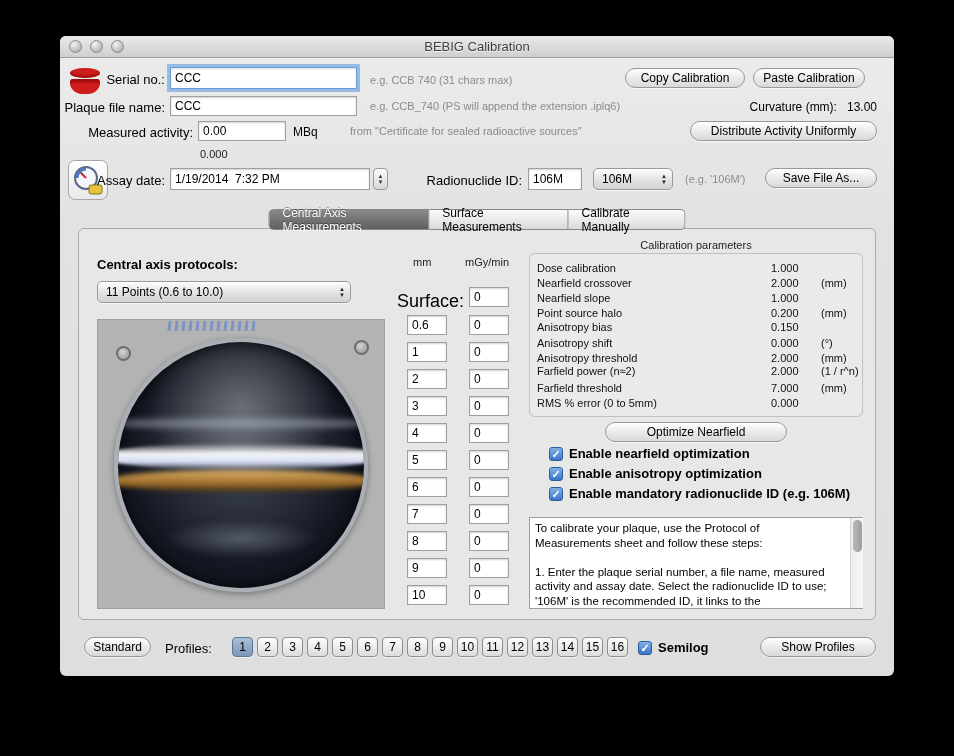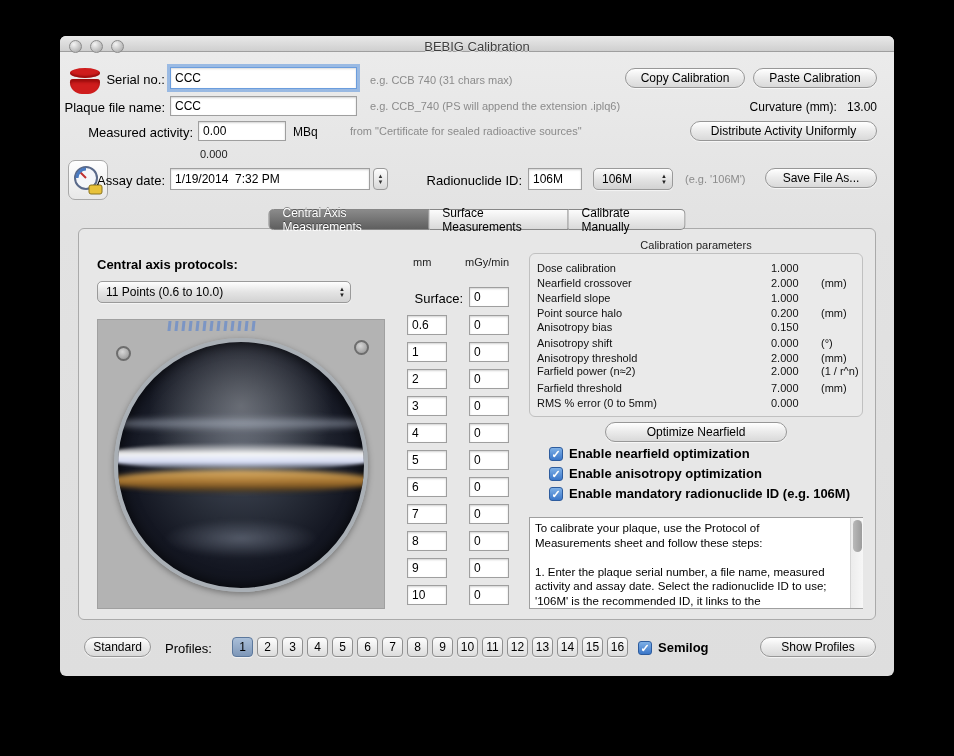--- a/index.html
+++ b/index.html
@@ -5,21 +5,21 @@
   * { margin:0; padding:0; box-sizing:border-box; }
   html,body { width:954px; height:756px; background:#000; font-family:"Liberation Sans", sans-serif; }
   .page { position:relative; width:954px; height:756px; background:#000; overflow:hidden; }
   .window {
     position:absolute; left:60px; top:36px; width:834px; height:640px;
     background:linear-gradient(#ececec,#e2e2e2 30%,#dedede);
     border-radius:6px; box-shadow:0 14px 40px rgba(0,0,0,.85), 0 0 0 1px rgba(0,0,0,.55);
     overflow:hidden;
   }
   .titlebar {
-    position:absolute; left:0; top:0; right:0; height:16px;
+    position:absolute; left:0; top:0; right:0; height:22px;
     background:linear-gradient(#e9e9e9,#cfcfcf); border-bottom:1px solid #9f9f9f;
   }
   .title { position:absolute; left:0; right:0; top:3px; text-align:center; font-size:13px; color:#3e3e3e; text-shadow:0 1px 0 rgba(255,255,255,.7); }
   .traffic { position:absolute; left:9px; top:4px; display:flex; gap:8px; }
   .tl { width:13px; height:13px; border-radius:50%; border:1px solid #8b8b8b; background:radial-gradient(circle at 35% 30%, #f4f4f4, #b9b9b9 70%, #9a9a9a); display:inline-block; }
   .abs { position:absolute; }
   .lbl { font-size:13px; color:#000; text-align:right; }
   .hint { font-size:11px; color:#8b8b8b; }
   .tf {
     background:#fff; border:1px solid #9f9f9f; height:20px; font-size:12px; padding:0 4px;
@@ -115,21 +115,21 @@
     </div>
 
     <div class="abs" style="left:6px; top:30px; width:38px; height:30px;">
       <div class="plq-top"></div>
       <div class="plq-bot"></div>
     </div>
     <div class="abs lbl" style="left:0px; top:36px; width:105px;">Serial no.:</div>
     <input class="abs tf focused" style="left: 110px; top: 31px; width: 187px; height: 22px;" value="CCC">
     <div class="abs hint" style="left:310px; top:38px;">e.g. CCB 740 (31 chars max)</div>
     <div class="abs btn" style="left:565px; top:32px; width:120px;">Copy Calibration</div>
-    <div class="abs btn" style="left:693px; top:32px; width:124px;">Paste Calibration</div>
+    <div class="abs btn" style="left:693px; top:32px; width:112px;">Paste Calibration</div>
 
     <div class="abs lbl" style="left:0px; top:64px; width:105px;">Plaque file name:</div>
     <input class="abs tf" style="left: 110px; top: 60px; width: 187px;" value="CCC">
     <div class="abs hint" style="left:310px; top:64px;">e.g. CCB_740 (PS will append the extension .iplq6)</div>
     <div class="abs" style="right:17px; top:64px; font-size:12px; color:#000;">
       <span>Curvature (mm):</span>&nbsp;&nbsp;
       <span>13.00</span>
     </div>
 
     <div class="abs lbl" style="left:0px; top:89px; width:133px;">Measured activity:</div>
@@ -203,21 +203,21 @@
         <div class="dome">
           <div class="band-faint"></div>
           <div class="band-white"></div>
           <div class="band-orange"></div>
           <div class="glow-bottom"></div>
         </div>
       </div>
 
       <div class="abs colhead" style="left:334px; top:27px;">mm</div>
       <div class="abs colhead" style="left:386px; top:27px;">mGy/min</div>
-      <div class="abs" style="left:318px; top:62px; width:66px; font-size:13px; text-align:right;">Surface:</div>
+      <div class="abs" style="left:318px; top:62px; width:66px; font-size:18px; text-align:right;">Surface:</div>
       <input class="abs tf mmtf" style="left: 390px; top: 58px;" value="0">
 
       <input class="abs tf mmtf" style="left: 328px; top: 86px;" value="0.6">
       <input class="abs tf mmtf" style="left: 390px; top: 86px;" value="0">
       <input class="abs tf mmtf" style="left: 328px; top: 113px;" value="1">
       <input class="abs tf mmtf" style="left: 390px; top: 113px;" value="0">
       <input class="abs tf mmtf" style="left: 328px; top: 140px;" value="2">
       <input class="abs tf mmtf" style="left: 390px; top: 140px;" value="0">
       <input class="abs tf mmtf" style="left: 328px; top: 167px;" value="3">
       <input class="abs tf mmtf" style="left: 390px; top: 167px;" value="0">

